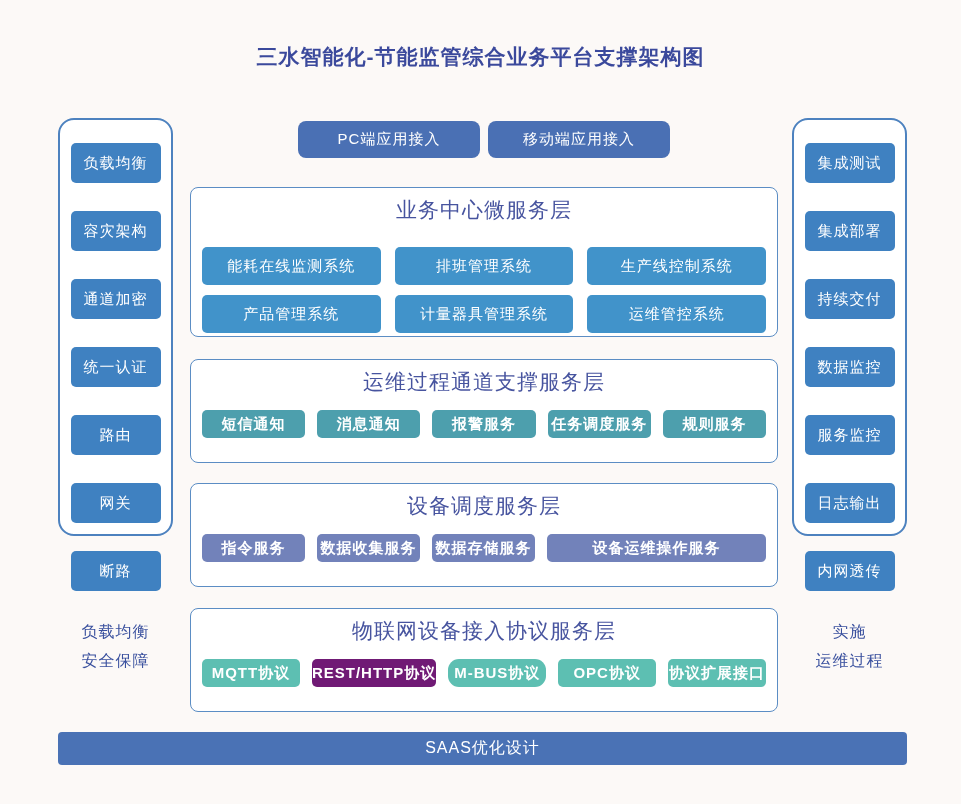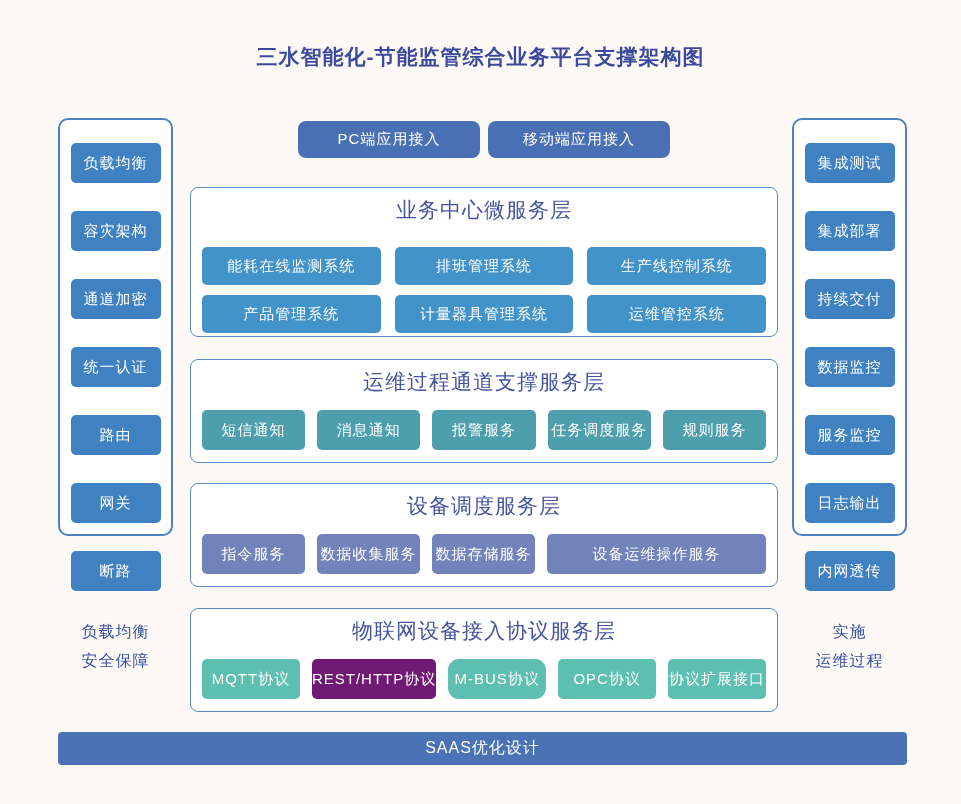--- a/index.html
+++ b/index.html
@@ -17,21 +17,21 @@
     position:absolute;left:0;top:43px;width:100%;
     text-align:center;
     font-size:21px;font-weight:bold;letter-spacing:1px;
     color:#3b499c;
   }
   
   .side-box{
     position:absolute;top:118px;width:115px;height:418px;
     box-sizing:border-box;
     background:#ffffff;
-    border:2px solid #4d82bf;border-radius:10px;
+    border:2px solid #4d82bf;border-radius:16px;
     display:flex;flex-direction:column;align-items:center;
     padding-top:23px;
   }
   .side-box.left{left:58px;}
   .side-box.right{left:792px;}
   .side-list{
     display:flex;flex-direction:column;gap:28px;align-items:center;
   }
   .side-list .side-btn{
     width:90px;height:40px;box-sizing:border-box;
@@ -79,21 +79,21 @@
   .btn-grid{
     margin-top:27px;
     display:grid;grid-template-columns:repeat(3,1fr);
     gap:10px 14px;
   }
   .btn-grid .layer-btn{height:38px;}
   .btn-row{
     margin-top:18px;
     display:flex;gap:12px;
   }
-  .btn-row .layer-btn{flex:1;height:40px;}
+  .btn-row .layer-btn{flex:1;height:28px;font-weight:bold;}
   .sec3 .btn-row .layer-btn:last-child{flex:2.125;}
   .layer-btn{
     box-sizing:border-box;border-radius:5px;
     color:#ffffff;font-size:15px;letter-spacing:1px;
     display:flex;align-items:center;justify-content:center;
     white-space:nowrap;
   }
   
   .footer-bar{
     position:absolute;left:58px;top:732px;width:849px;height:33px;

